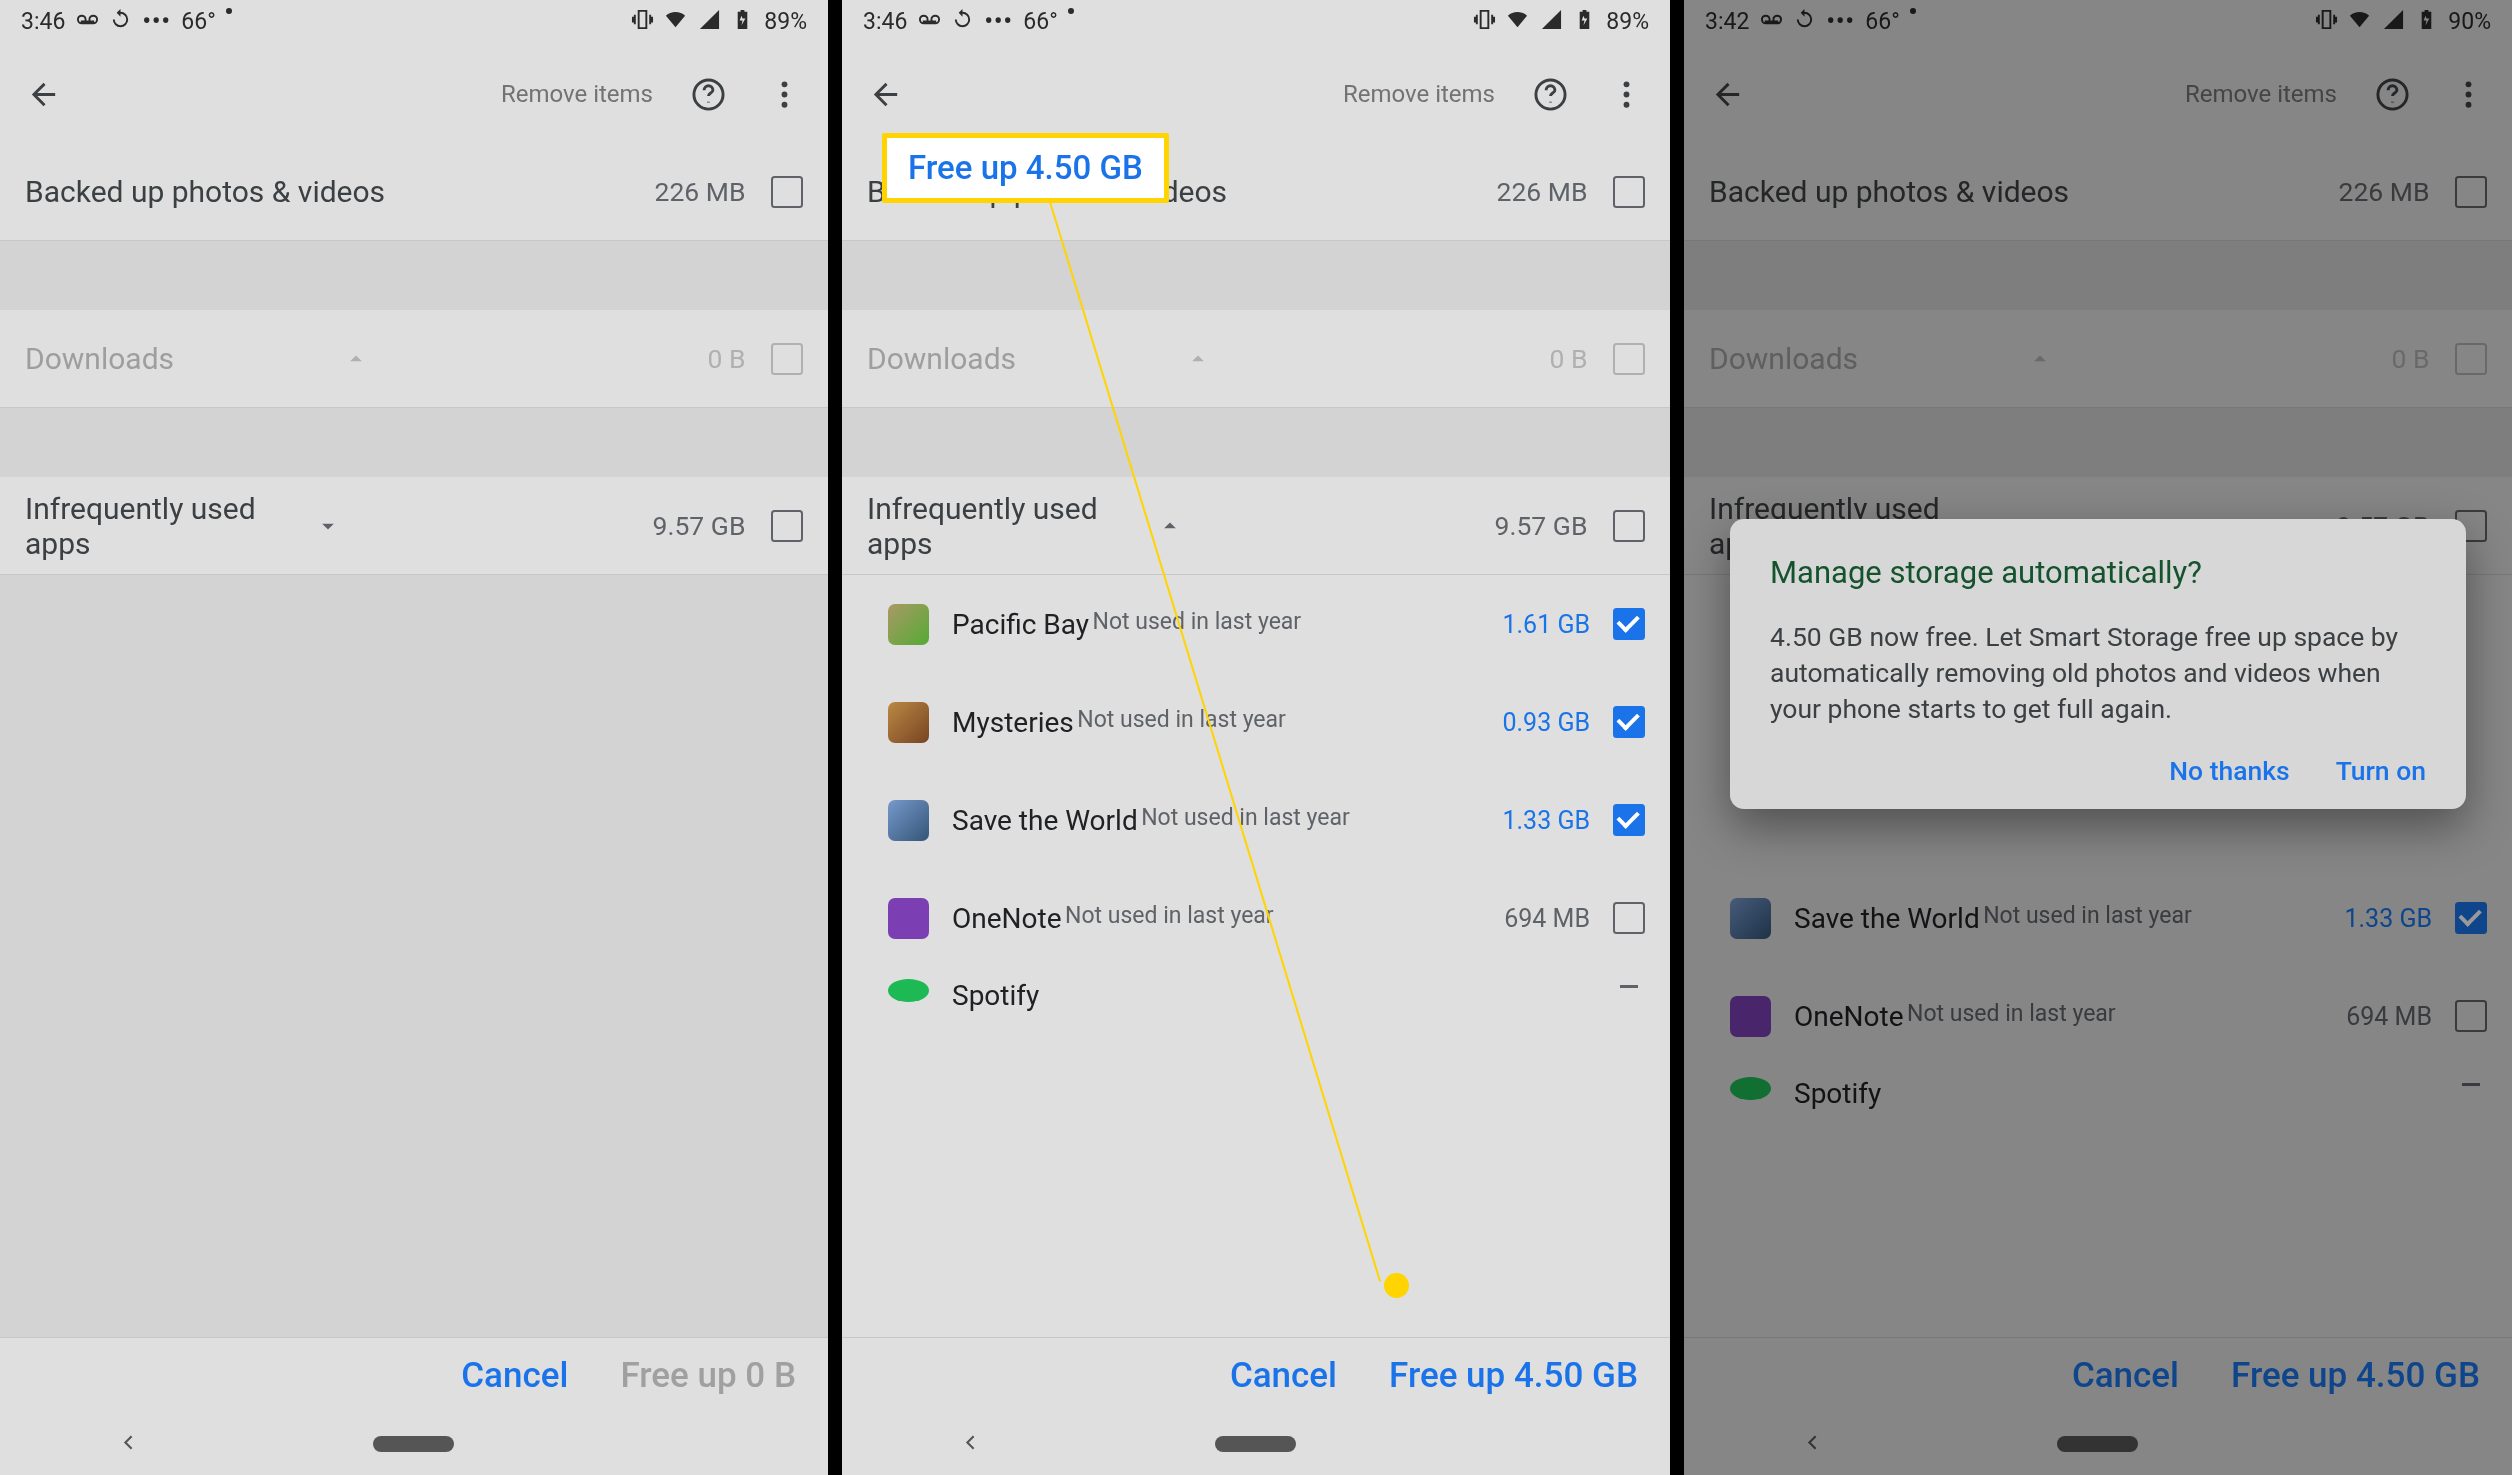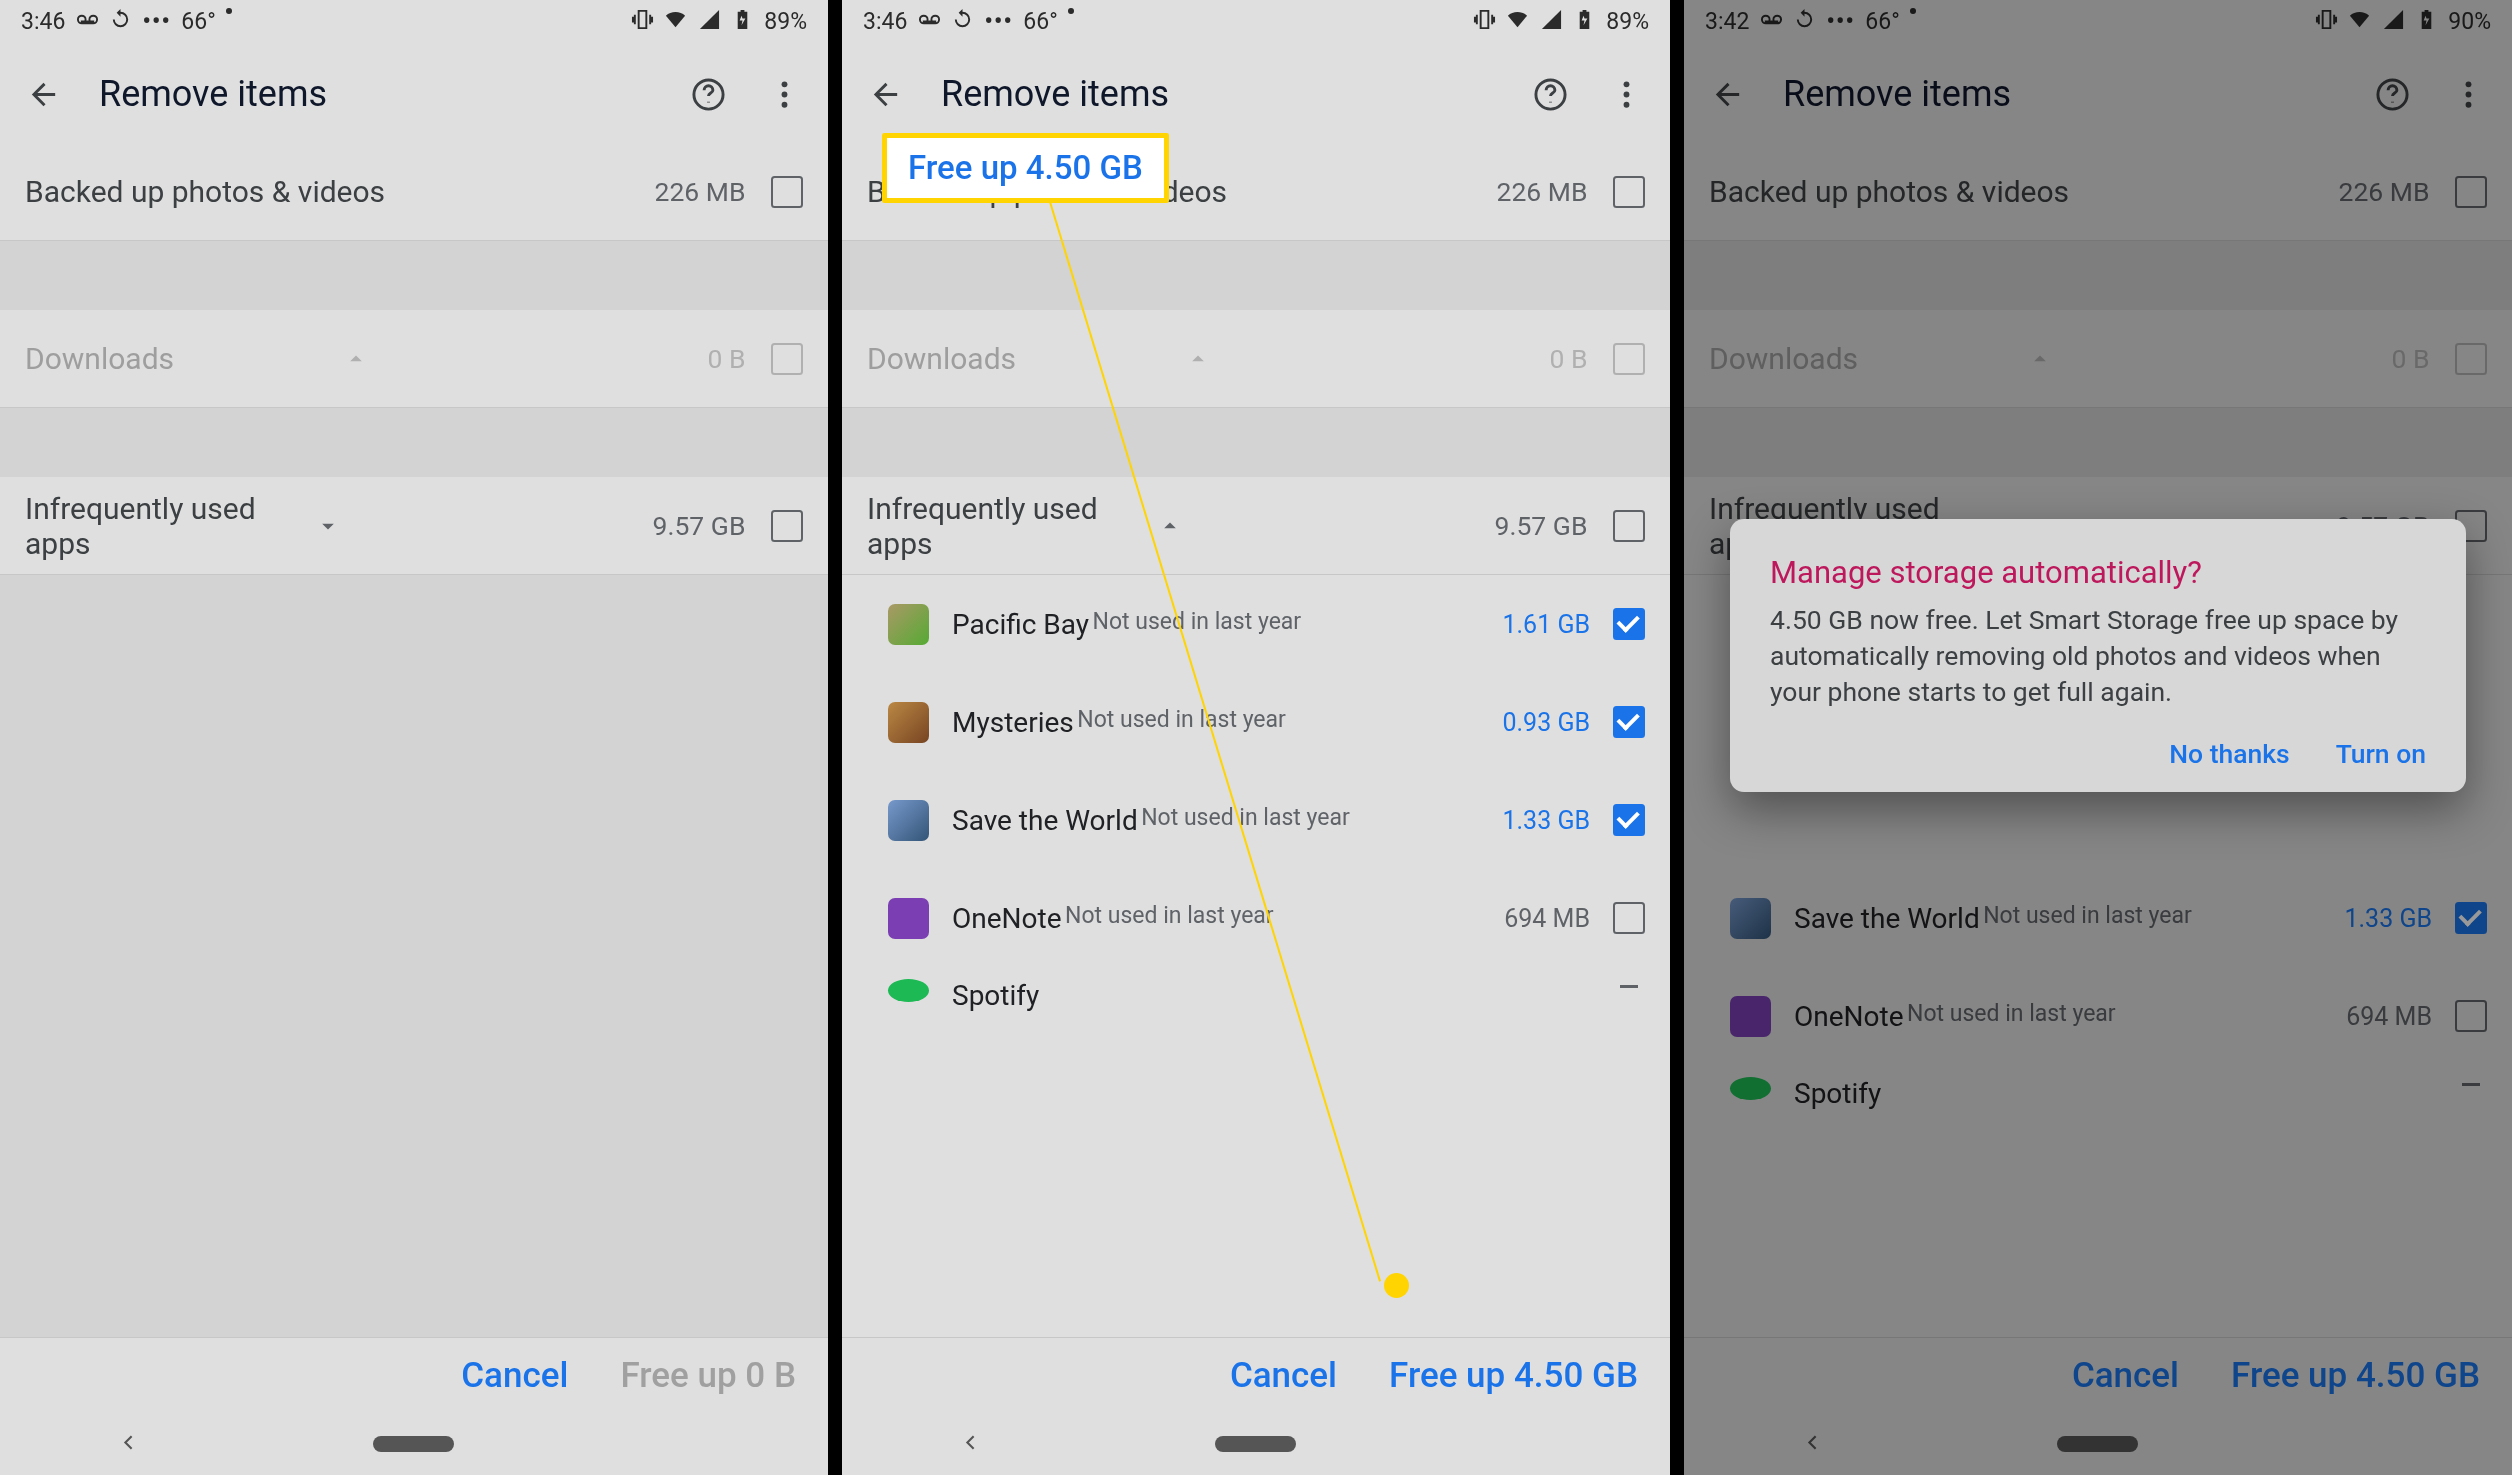--- a/index.html
+++ b/index.html
@@ -50,21 +50,21 @@
   .sb-dot { width:5.8px; height:5.8px; background:#2b2b2b; border-radius:50%; }
   .sb-dots { letter-spacing:1.2px; font-weight:bold; }
   
   .appbar {
     height: 98px;
     display:flex;
     align-items:center;
     padding:0 23px;
     gap:35px;
   }
-  .appbar .title { font-size: 36px; color:#0f172a; font-weight:400; flex:1; }
+  .appbar .title { font-size: 24px; color:#737373; font-weight:400; flex:1;text-align:right; }
   .iconbtn { width:41px; height:41px; display:flex; align-items:center; justify-content:center; }
   .iconbtn svg { width: 35px; height:35px; fill:#3c4043; }
   
   .list { flex:1; display:flex; flex-direction:column; }
   .spacer { height: 69px; background:#d3d3d3; }
   .row {
     height: 98px;
     display:flex;
     align-items:center;
     padding: 0 25px;
@@ -155,21 +155,21 @@
   .dialog {
     position:absolute;
     left:46px; right:46px;
     top:519px;
     background:#d7d7d7;
     border-radius:14px;
     padding:35px 40px 23px 40px;
     box-shadow:0 17.3px 46px rgba(0,0,0,0.4);
     z-index:10;
   }
-  .dialog .dtitle { font-size:31px; color:#be185d; margin-bottom:11px; }
+  .dialog .dtitle { font-size:31px; color:#14532d; margin-bottom:28px; }
   .dialog .dbody { font-size:26.5px; color:#3c4043; line-height:1.35; margin-bottom:29px; }
   .dialog .dactions { display:flex; justify-content:flex-end; gap:46px; }
   .dialog .dbtn { font-size:26.5px; color:#1a73e8; font-weight:500; }
 </style>
 </head>
 <body>
 
 <div class="triptych">
 
   <div class="phone">

